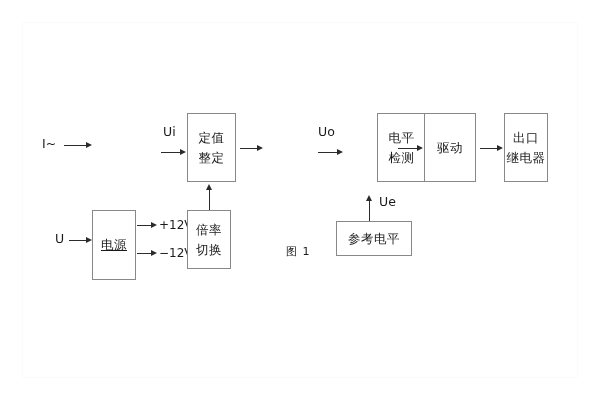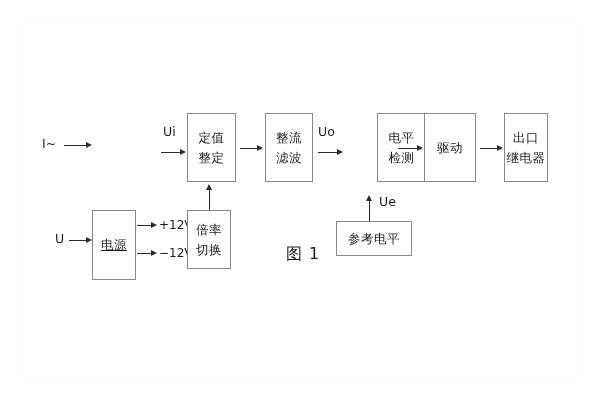--- a/index.html
+++ b/index.html
@@ -78,21 +78,21 @@
   .arrow-u {
     position: absolute;
     width: 0; height: 0;
     border-left: 3.5px solid transparent;
     border-right: 3.5px solid transparent;
     border-bottom: 6px solid #2b2b2b;
   }
   .cap {
     position: absolute;
     color: #1a1a1a;
-    font-size: 16px;
+    font-size: 11px;
     white-space: nowrap;
     letter-spacing: 1px;
   }
 </style>
 </head>
 <body>
 
 <div id="canvas">
 
   <div id="frame"></div>
@@ -108,24 +108,20 @@
   <div class="arrow-r" style="left:180px; top:148.5px;"></div>
 
   <div class="blk" style="left:187px; top:113px; width:49px; height:69px;">
     <span class="ln">定值</span>
     <span class="ln">整定</span>
   </div>
 
   <div class="hline" style="left:240px; top:148px; width:17px;"></div>
   <div class="arrow-r" style="left:257px; top:144.5px;"></div>
 
-  <div class="blk" style="left:265px; top:113px; width:48px; height:69px;">
-    <span class="ln">整流</span>
-    <span class="ln">滤波</span>
-  </div>
 
   <div class="lbl" style="left:318px; top:126px;">Uo</div>
   <div class="hline" style="left:318px; top:152px; width:19px;"></div>
   <div class="arrow-r" style="left:337px; top:148.5px;"></div>
 
   <div class="blk" style="left:345px; top:113px; width:49px; height:69px;margin-left:32px;">
     <span class="ln">电平</span>
     <span class="ln">检测</span>
   </div>
 

